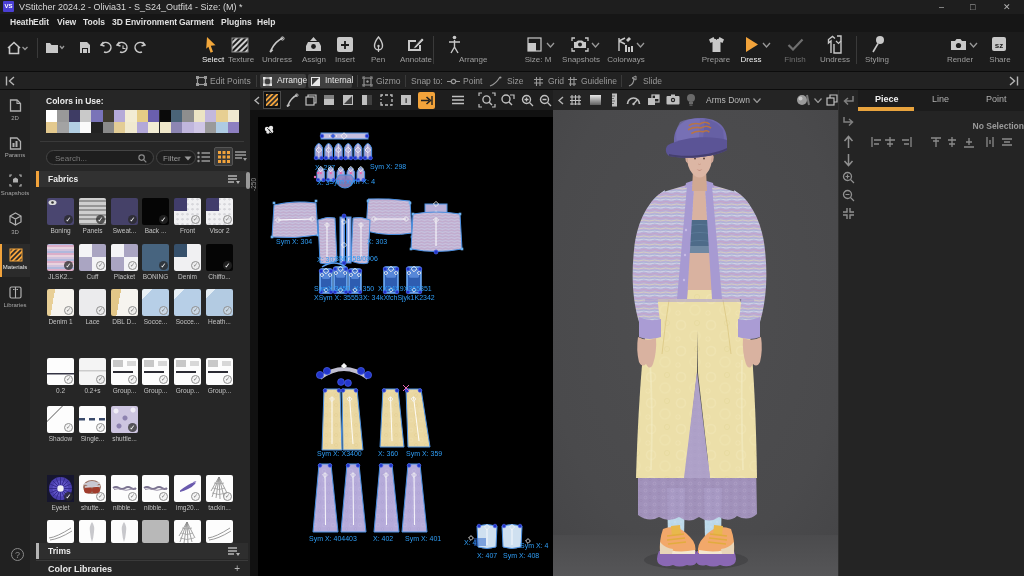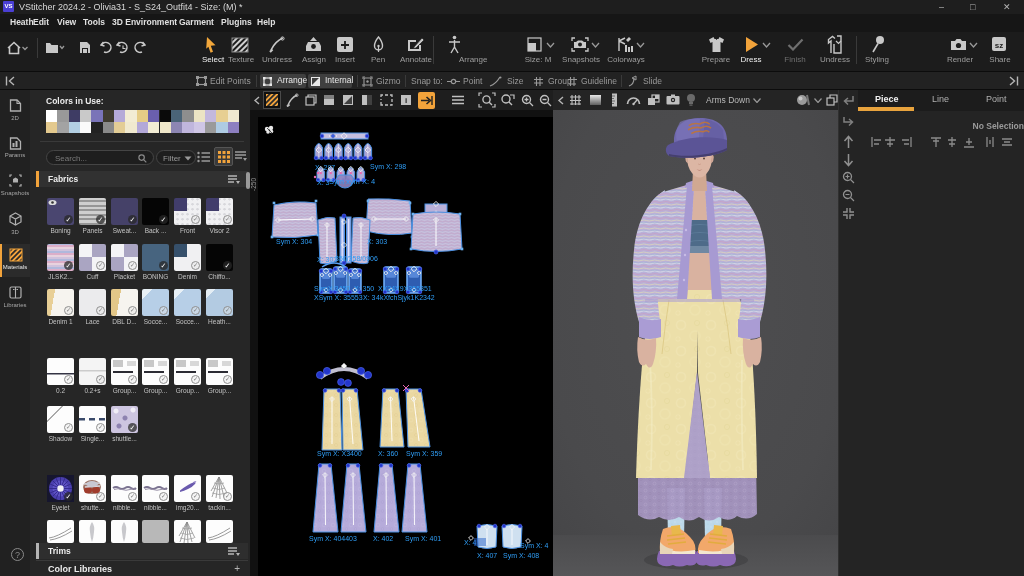--- a/index.html
+++ b/index.html
@@ -278,21 +278,21 @@
       </svg>
     <div class="abs sub" style="left:463px;">Point</div>
     <svg class="abs" style="left:489px;top:4px;" width="13" height="11" viewBox="0 0 13 11">
         <path d="M1 10 C4 9 8 6 11 1" fill="none" stroke="#9a9a9a" stroke-width="1.2"></path>
         <circle cx="11.5" cy="1.5" r="1" fill="#9a9a9a"></circle>
       </svg>
     <div class="abs sub" style="left:507px;">Size</div>
     <svg class="abs" style="left:533px;top:4px;" width="11" height="11" viewBox="0 0 11 11">
         <path d="M1 3.5 L10 3.5 M1 7 L10 7 M3.5 1 L3.5 10 M7 1 L7 10" stroke="#9a9a9a" stroke-width="1.1"></path>
       </svg>
-    <div class="abs sub" style="left:548px;">Group</div>
+    <div class="abs sub" style="left:548px;">Grid</div>
     <svg class="abs" style="left:567px;top:4px;" width="11" height="11" viewBox="0 0 11 11">
         <path d="M3.5 1 L3.5 10 M7 1 L7 10 M1 3.5 L10 3.5" stroke="#9a9a9a" stroke-width="1.1"></path>
         <path d="M2 8 L9 8" stroke="#9a9a9a" stroke-width="1.1"></path>
       </svg>
     <div class="abs sub" style="left:581px;">Guideline</div>
     <div class="abs vsep" style="left:621px;top:3px;height:12px;"></div>
     <svg class="abs" style="left:627px;top:3px;" width="12" height="12" viewBox="0 0 12 12">
         <path d="M2 11 C5 10 7 7 7 3" fill="none" stroke="#9a9a9a" stroke-width="1.2"></path>
         <path d="M5 3 L9 1 L9 5 Z" fill="none" stroke="#9a9a9a" stroke-width="1"></path>
       </svg>

